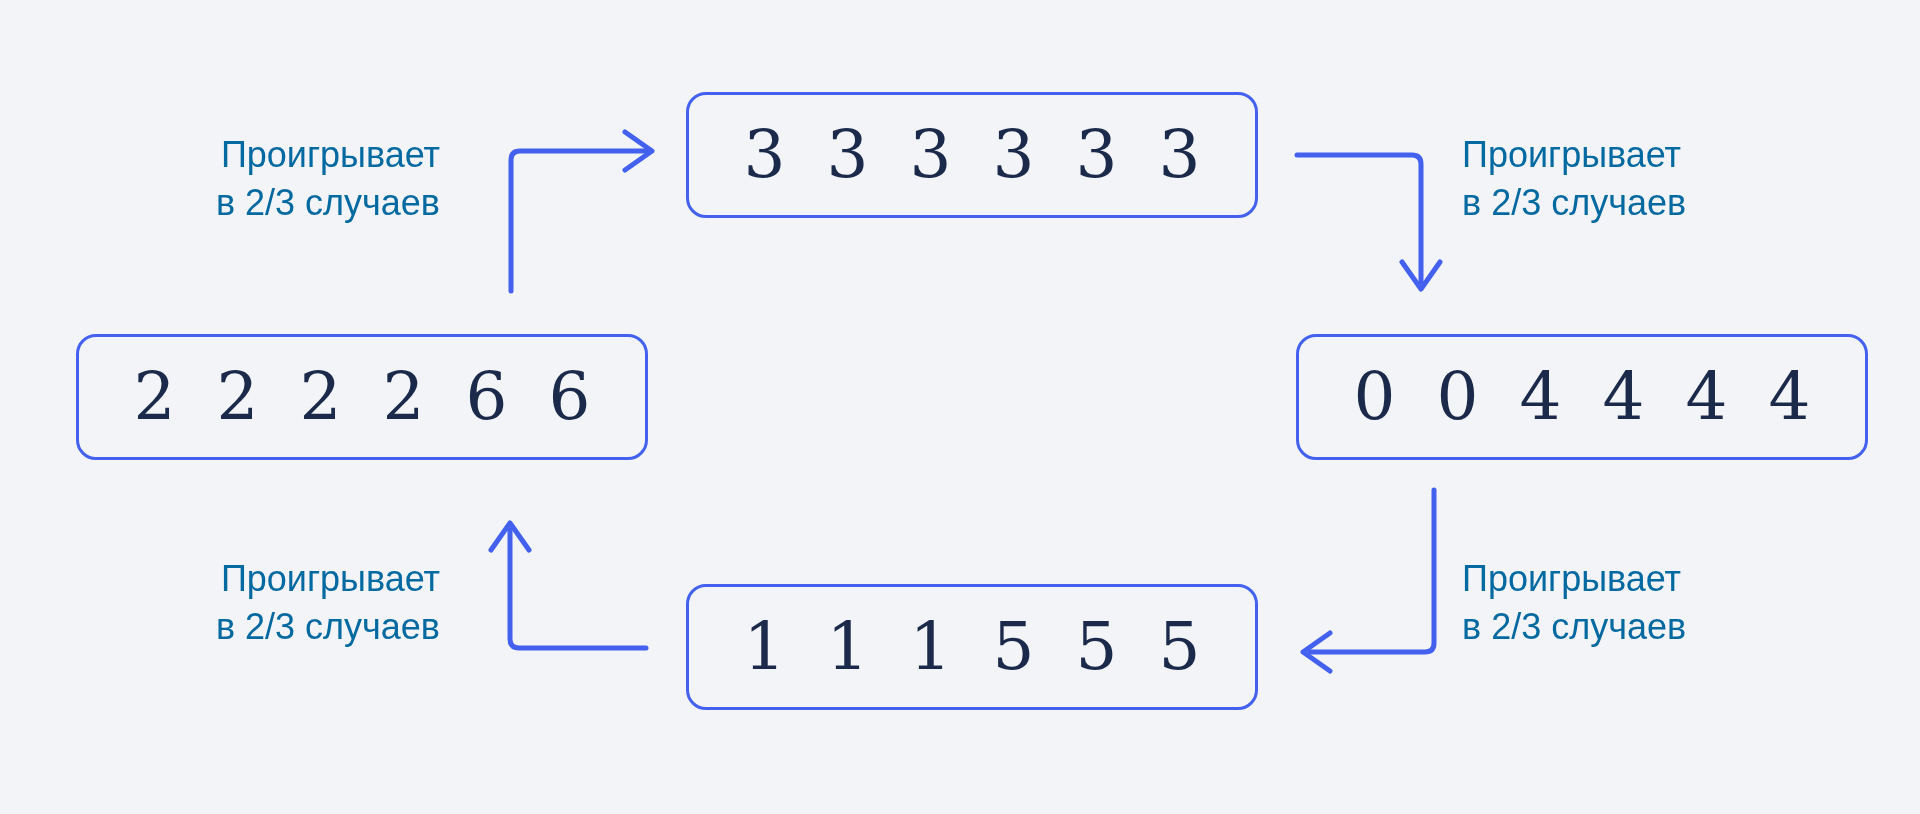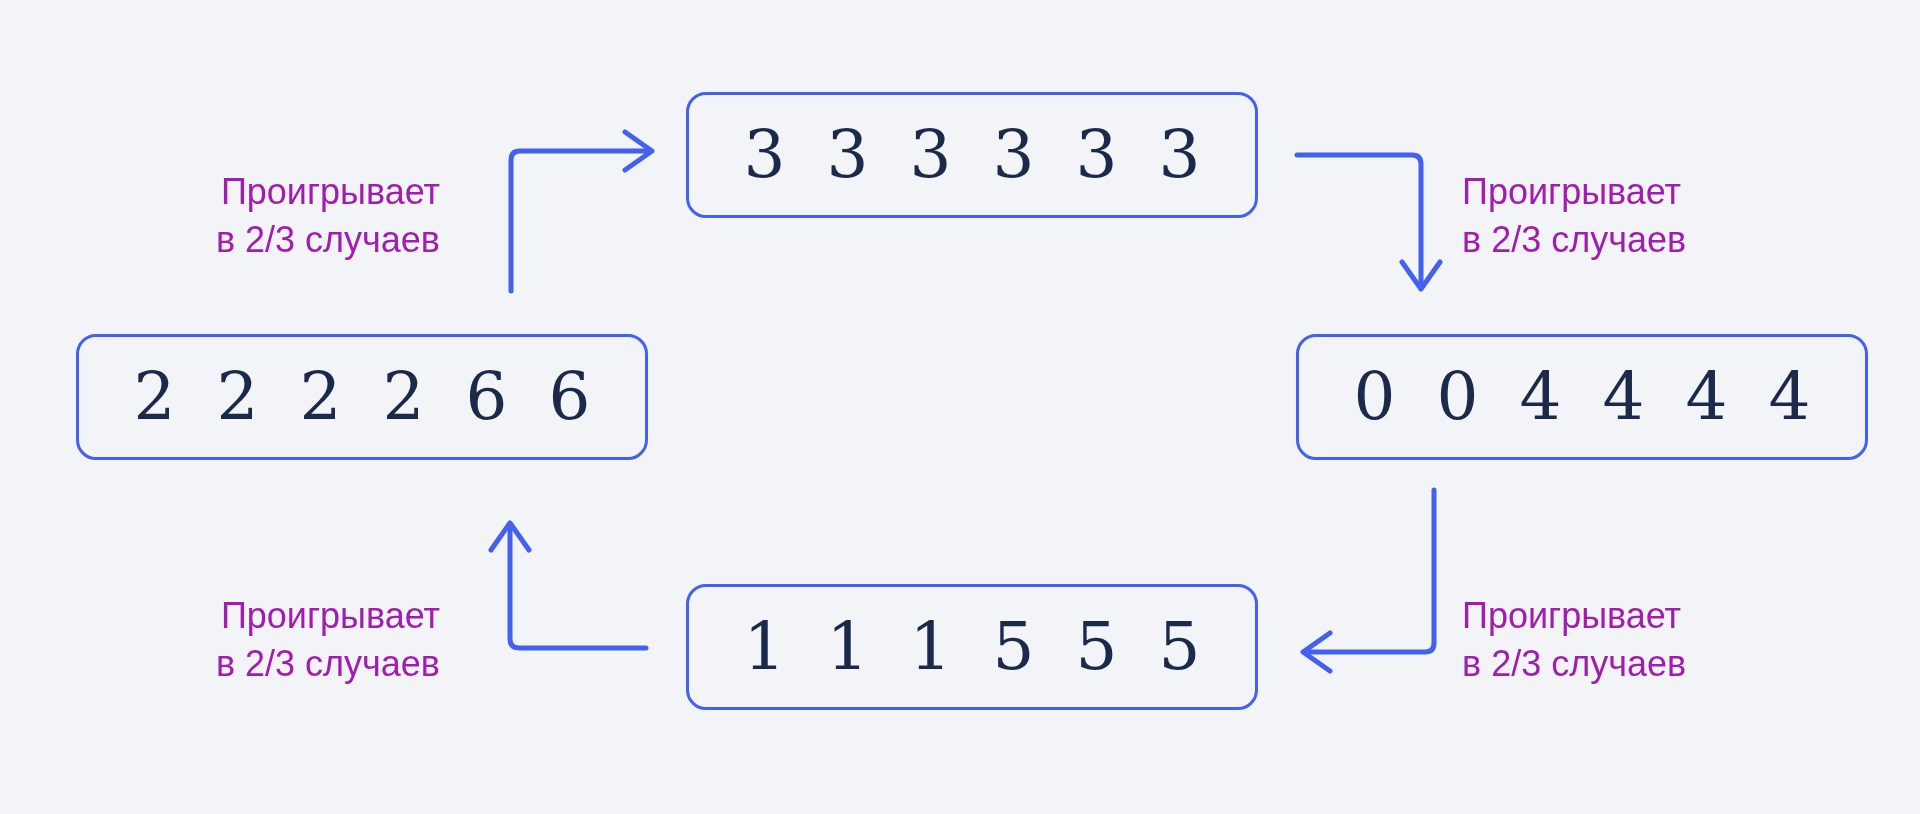--- a/index.html
+++ b/index.html
@@ -42,26 +42,25 @@
     font-weight: 300;
     font-size: 66px;
     line-height: 1;
     color: #1B2A4A;
     flex: 1 1 0;
     text-align: center;
     letter-spacing: 0;
   }
   .edge-label {
     position: absolute;
-    color: #a21caf;
+    color: #0369a1;
     font-family: "Liberation Sans", sans-serif;
     font-size: 36px;
     line-height: 1.32;
     white-space: nowrap;
-    margin-top: 37px;
   }
   .edge-label .l1, .edge-label .l2 { display: block; }
   .lbl-right-align { text-align: right; }
   .lbl-left-align  { text-align: left; }
 
   
   #box-top    { left: 686px;  top: 92px;  width: 572px; height: 126px; }
   #box-left   { left: 76px;   top: 334px; width: 572px; height: 126px; }
   #box-right  { left: 1296px; top: 334px; width: 572px; height: 126px; }
   #box-bottom { left: 686px;  top: 584px; width: 572px; height: 126px; }

